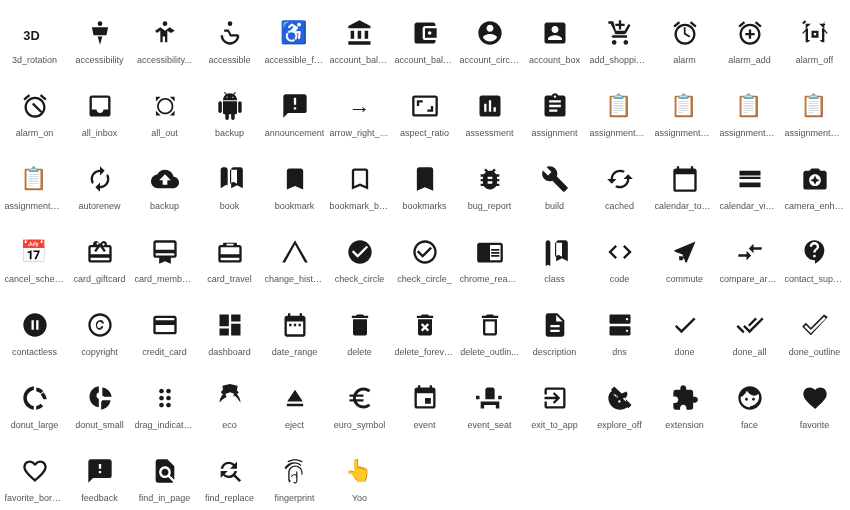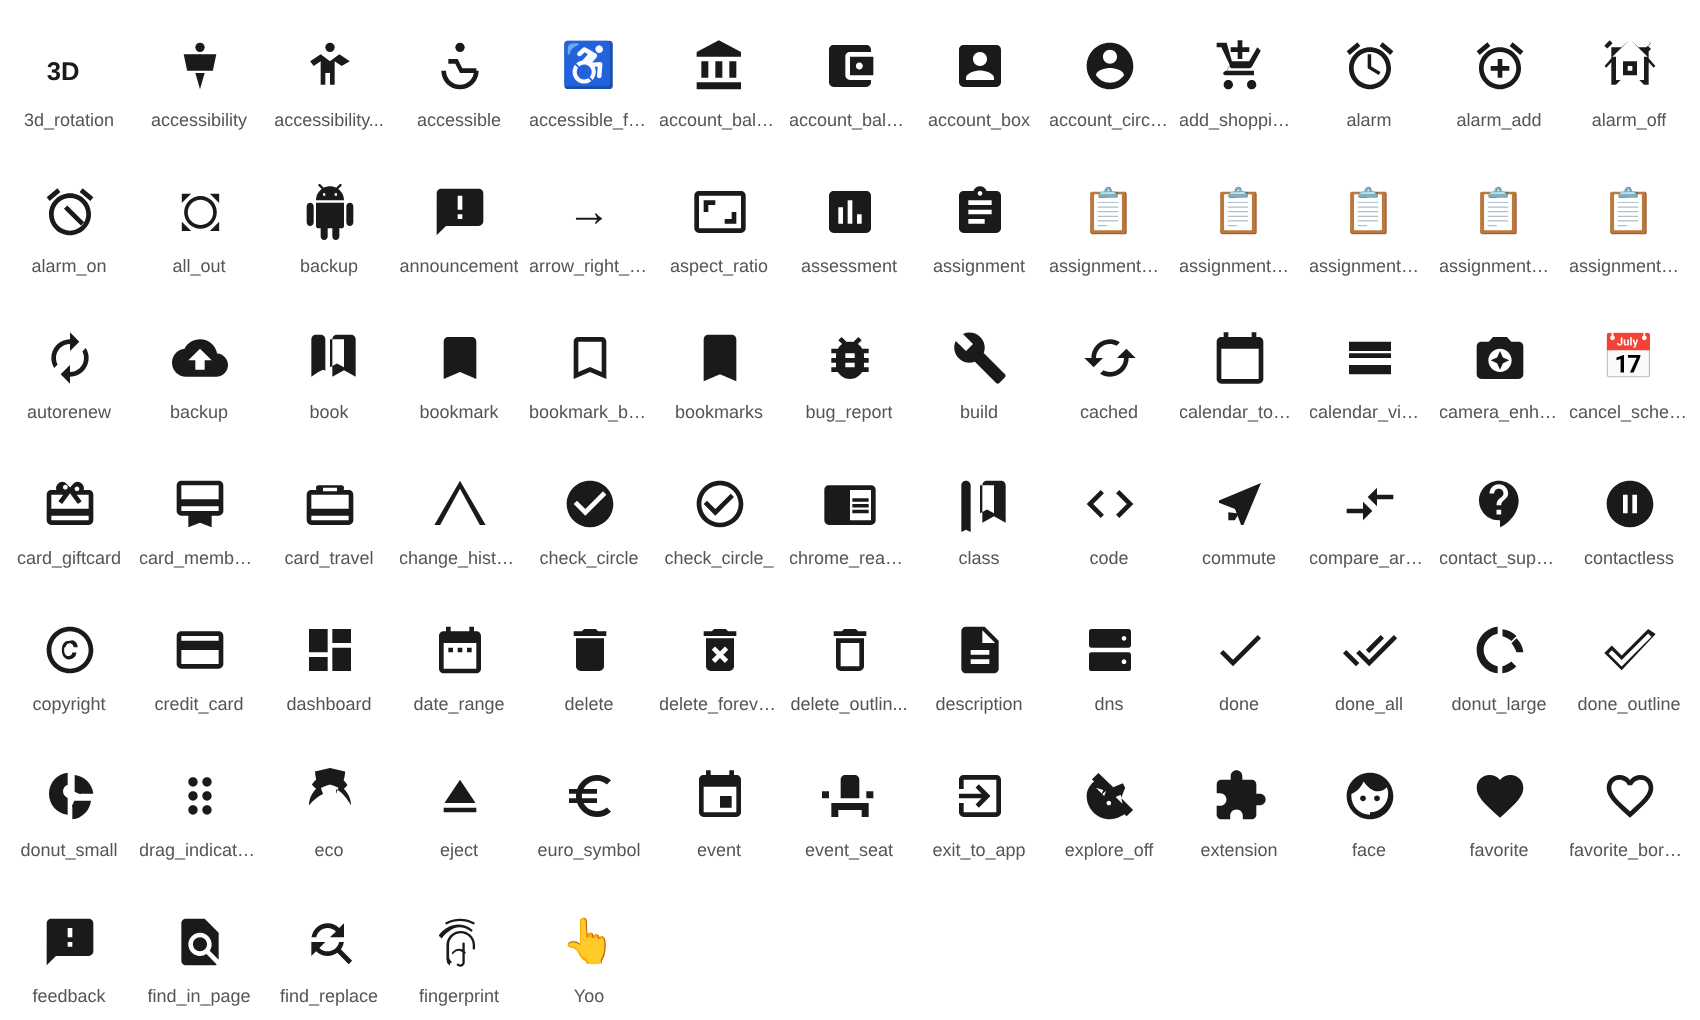--- a/index.html
+++ b/index.html
@@ -105,36 +105,36 @@
       <div class="icon-symbol">
         <svg viewBox="0 0 24 24" width="28" height="28" fill="#1a1a1a">
           <path d="M21 18v1c0 1.1-.9 2-2 2H5c-1.11 0-2-.9-2-2V5c0-1.1.89-2 2-2h14c1.1 0 2 .9 2 2v1h-9c-1.11 0-2 .9-2 2v8c0 1.1.89 2 2 2h9zm-9-2h10V8H12v8zm4-2.5c-.83 0-1.5-.67-1.5-1.5s.67-1.5 1.5-1.5 1.5.67 1.5 1.5-.67 1.5-1.5 1.5z"></path>
         </svg>
       </div>
       <div class="icon-label">account_balan...</div>
     </div>
     <div class="icon-cell">
       <div class="icon-symbol">
         <svg viewBox="0 0 24 24" width="28" height="28" fill="#1a1a1a">
+          <path d="M12 2C6.48 2 2 6.48 2 12s4.48 10 10 10 10-4.48 10-10S17.52 2 12 2zm0 3c1.66 0 3 1.34 3 3s-1.34 3-3 3-3-1.34-3-3 1.34-3 3-3zm0 14.2c-2.5 0-4.71-1.28-6-3.22.03-1.99 4-3.08 6-3.08 1.99 0 5.97 1.09 6 3.08-1.29 1.94-3.5 3.22-6 3.22z"></path>
+        </svg>
+      </div>
+      <div class="icon-label">account_circl...</div>
+    </div>
+    <div class="icon-cell">
+      <div class="icon-symbol">
+        <svg viewBox="0 0 24 24" width="28" height="28" fill="#1a1a1a">
           <path d="M3 5v14c0 1.1.89 2 2 2h14c1.1 0 2-.9 2-2V5c0-1.1-.9-2-2-2H5c-1.11 0-2 .9-2 2zm12 4c0 1.66-1.34 3-3 3s-3-1.34-3-3 1.34-3 3-3 3 1.34 3 3zm-9 8c0-2 4-3.1 6-3.1s6 1.1 6 3.1v1H6v-1z"></path>
         </svg>
       </div>
       <div class="icon-label">account_box</div>
     </div>
     <div class="icon-cell">
       <div class="icon-symbol">
         <svg viewBox="0 0 24 24" width="28" height="28" fill="#1a1a1a">
-          <path d="M12 2C6.48 2 2 6.48 2 12s4.48 10 10 10 10-4.48 10-10S17.52 2 12 2zm0 3c1.66 0 3 1.34 3 3s-1.34 3-3 3-3-1.34-3-3 1.34-3 3-3zm0 14.2c-2.5 0-4.71-1.28-6-3.22.03-1.99 4-3.08 6-3.08 1.99 0 5.97 1.09 6 3.08-1.29 1.94-3.5 3.22-6 3.22z"></path>
-        </svg>
-      </div>
-      <div class="icon-label">account_circl...</div>
-    </div>
-    <div class="icon-cell">
-      <div class="icon-symbol">
-        <svg viewBox="0 0 24 24" width="28" height="28" fill="#1a1a1a">
           <path d="M11 9h2V6h3V4h-3V1h-2v3H8v2h3v3zm-4 9c-1.1 0-1.99.9-1.99 2S5.9 22 7 22s2-.9 2-2-.9-2-2-2zm10 0c-1.1 0-1.99.9-1.99 2s.89 2 1.99 2 2-.9 2-2-.9-2-2-2zm-8.9-5h7.45c.75 0 1.41-.41 1.75-1.03l3.58-6.49L19.42 4l-3.5 6H8.53L6.27 2H2v2h2l3.6 7.59-1.35 2.44C3.96 14.63 4.74 16 6 16h12v-2H6.42l1.1-2z"></path>
         </svg>
       </div>
       <div class="icon-label">add_shopping...</div>
     </div>
     <div class="icon-cell">
       <div class="icon-symbol">
         <svg viewBox="0 0 24 24" width="28" height="28" fill="#1a1a1a">
           <path d="M22 5.72l-4.6-3.86-1.29 1.53 4.6 3.86L22 5.72zM7.88 3.39L6.6 1.86 2 5.71l1.29 1.53 4.59-3.85zM12 4c-4.97 0-9 4.03-9 9s4.02 9 9 9c4.97 0 9-4.03 9-9s-4.03-9-9-9zm0 16c-3.87 0-7-3.13-7-7s3.13-7 7-7 7 3.13 7 7-3.13 7-7 7zm.5-13H11v6l4.75 2.85.75-1.23-4-2.37V7z"></path>
         </svg>
@@ -157,20 +157,28 @@
       </div>
       <div class="icon-label">alarm_off</div>
     </div>
     <div class="icon-cell">
       <div class="icon-symbol">
         <svg viewBox="0 0 24 24" width="28" height="28" fill="#1a1a1a">
           <path d="M22 5.72l-4.6-3.86-1.29 1.53 4.6 3.86L22 5.72zM7.88 3.39L6.6 1.86 2 5.71l1.29 1.53 4.59-3.85zM12 4c-4.97 0-9 4.03-9 9s4.02 9 9 9c4.97 0 9-4.03 9-9s-4.03-9-9-9zm0 16c-3.87 0-7-3.13-7-7s3.13-7 7-7 7 3.13 7 7-3.13 7-7 7zm-1.17-10.83l-1.42 1.42L11 12.17l5.67 5.66 1.41-1.41-7.25-7.25z"></path>
         </svg>
       </div>
       <div class="icon-label">alarm_on</div>
+    </div>
+    <div class="icon-cell">
+      <div class="icon-symbol">
+        <svg viewBox="0 0 24 24" width="28" height="28" fill="#1a1a1a">
+          <path d="M19 3H5c-1.1 0-2 .9-2 2v14c0 1.1.9 2 2 2h14c1.1 0 2-.9 2-2V5c0-1.1-.9-2-2-2zm0 12h-4c0 1.66-1.34 3-3 3s-3-1.34-3-3H5V5h14v10z"></path>
+        </svg>
+      </div>
+      <div class="icon-label">all_inbox</div>
     </div>
     <div class="icon-cell">
       <div class="icon-symbol">
         <svg viewBox="0 0 24 24" width="28" height="28" fill="#1a1a1a">
           <path d="M16.21 4.16l4 4v-4zm4 12l-4 4h4zm-12 4l-4-4v4zm-4-12l4-4h-4zm12.95-.95c-2.73-2.73-7.17-2.73-9.9 0s-2.73 7.17 0 9.9 7.17 2.73 9.9 0 2.73-7.17 0-9.9zm-1.1 8.8c-2.13 2.13-5.57 2.13-7.7 0s-2.13-5.57 0-7.7 5.57-2.13 7.7 0 2.13 5.57 0 7.7z"></path>
         </svg>
       </div>
       <div class="icon-label">all_out</div>
     </div>
     <div class="icon-cell">
@@ -527,32 +535,32 @@
       <div class="icon-symbol">
         <svg viewBox="0 0 24 24" width="28" height="28" fill="#1a1a1a">
           <path d="M18 7l-1.41-1.41-6.34 6.34 1.41 1.41L18 7zm4.24-1.41L11.66 16.17 7.48 12l-1.41 1.41L11.66 19l12-12-1.42-1.41zM.41 13.41L6 19l1.41-1.41L1.83 12 .41 13.41z"></path>
         </svg>
       </div>
       <div class="icon-label">done_all</div>
     </div>
     <div class="icon-cell">
       <div class="icon-symbol">
         <svg viewBox="0 0 24 24" width="28" height="28" fill="#1a1a1a">
+          <path d="M19.77 4.93l1.4 1.4L8.43 19.07l-5.6-5.6 1.4-1.4 4.2 4.2L19.77 4.93M19.77 3l-11.34 11.34L4.2 10.1 1 13.3l7.43 7.43L23 5.13 19.77 3z"></path>
+        </svg>
+      </div>
+      <div class="icon-label">done_outline</div>
+    </div>
+    <div class="icon-cell">
+      <div class="icon-symbol">
+        <svg viewBox="0 0 24 24" width="28" height="28" fill="#1a1a1a">
           <path d="M11 5.08V2c-5 .5-9 4.81-9 10s4 9.5 9 10v-3.08c-3-.48-6-3.4-6-6.92s3-6.44 6-6.92zm2.03 14.92H13V22c2.39-.26 4.47-1.32 6-2.93l-2.16-2.16c-1 .91-2.44 1.63-3.81 2.01zM19.07 13H22c-.26-2.39-1.32-4.47-2.93-6l-2.16 2.16c.91 1 1.63 2.44 2.16 3.84zM16.91 8.16L19.07 6c-1.53-1.61-3.61-2.67-6-2.93v3.08c1.37.38 2.81 1.1 3.84 2.01z"></path>
         </svg>
       </div>
       <div class="icon-label">donut_large</div>
-    </div>
-    <div class="icon-cell">
-      <div class="icon-symbol">
-        <svg viewBox="0 0 24 24" width="28" height="28" fill="#1a1a1a">
-          <path d="M19.77 4.93l1.4 1.4L8.43 19.07l-5.6-5.6 1.4-1.4 4.2 4.2L19.77 4.93M19.77 3l-11.34 11.34L4.2 10.1 1 13.3l7.43 7.43L23 5.13 19.77 3z"></path>
-        </svg>
-      </div>
-      <div class="icon-label">done_outline</div>
     </div>
     <div class="icon-cell">
       <div class="icon-symbol">
         <svg viewBox="0 0 24 24" width="28" height="28" fill="#1a1a1a">
           <path d="M11 9.16V2c-4.55.5-8 4.32-8 9s3.45 8.5 8 9v-7.16c-1.16-.41-2-1.52-2-2.84s.84-2.43 2-2.84zM14.86 11H22c-.48-4.17-3.83-7.52-8-8v7.14c1.2.41 2.13 1.3 2.86 .86zM13 14.84V22c4.17-.48 7.52-3.83 8-8h-7.14c-.41 1.2-1.3 2.13-.86 2.84z"></path>
         </svg>
       </div>
       <div class="icon-label">donut_small</div>
     </div>
     <div class="icon-cell">

